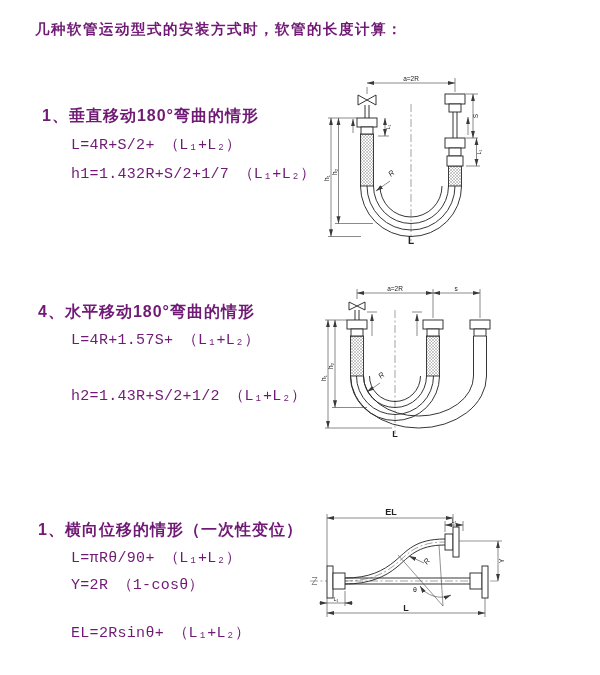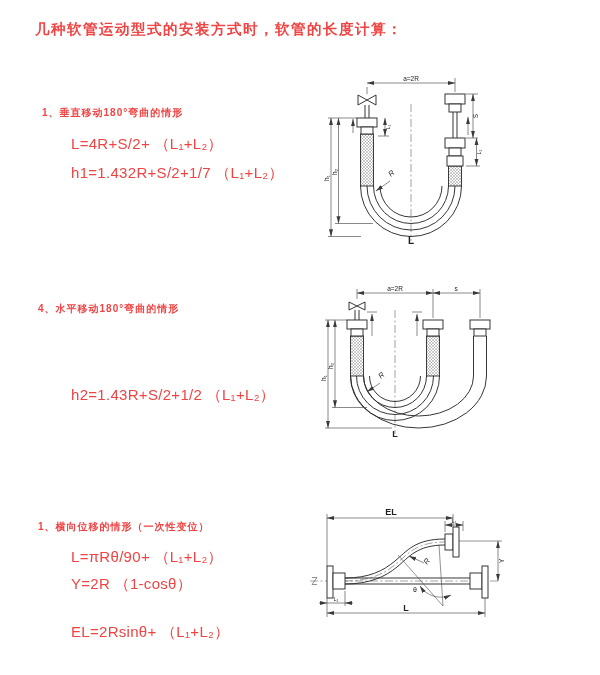--- a/index.html
+++ b/index.html
@@ -1,20 +1,20 @@
 <!DOCTYPE html>
 <html><head>
 <meta charset="utf-8">
 <style>
   html,body{margin:0;padding:0;background:#fff;}
   .page{position:relative;width:600px;height:675px;background:#ffffff;overflow:hidden;
-        font-family:"Liberation Sans","DejaVu Sans",sans-serif;color:#ef4444;}
+        font-family:"Liberation Sans","DejaVu Sans",sans-serif;color:#701a75;}
   .doc-title{position:absolute;left:35px;top:20px;font-size:14.5px;font-weight:bold;letter-spacing:1.5px;}
-  .sec-heading{position:absolute;font-size:10px;font-weight:bold;letter-spacing:1px;}
-  .formula{position:absolute;font-size:15px;letter-spacing:0.3px;white-space:nowrap;}
+  .sec-heading{position:absolute;font-size:16px;font-weight:bold;letter-spacing:1px;}
+  .formula{position:absolute;font-size:15px;letter-spacing:0.3px;white-space:nowrap;font-family:Liberation Mono, monospace;}
   svg{position:absolute;overflow:visible;}
   svg text{font-family:"Liberation Sans","DejaVu Sans",sans-serif;fill:#222;}
   .t55{font-size:5.5px}.t6{font-size:6.5px}.t7{font-size:7px}
   .tr{font-size:7.5px;font-style:italic}
   .t9{font-size:9px;font-weight:bold}.t10{font-size:10px;font-weight:bold}
   .dl{stroke:#4a4a4a;stroke-width:0.65;fill:none}
   .ol{stroke:#2b2b2b;stroke-width:0.95;fill:none}
   .olr{stroke:#2b2b2b;stroke-width:0.95;fill:#fff}
   .thn{stroke:#4a4a4a;stroke-width:0.6;fill:none}
   .cl{stroke:#555;stroke-width:0.55;fill:none;stroke-dasharray:8 2.5 2 2.5}
@@ -36,20 +36,21 @@
     </defs>
   </svg>
 
   <div class="doc-title">几种软管运动型式的安装方式时，软管的长度计算：</div>
 
   <div class="sec-heading" style="left:42px;top:106px">1、垂直移动180°弯曲的情形</div>
   <div class="formula" style="left:71px;top:135px">L=4R+S/2+ （L₁+L₂）</div>
   <div class="formula" style="left:71px;top:164px">h1=1.432R+S/2+1/7 （L₁+L₂）</div>
 
   <div class="sec-heading" style="left:38px;top:302px">4、水平移动180°弯曲的情形</div>
+  <div class="formula" style="left:71px;top:330px">L=4R+1.57S+ （L₁+L₂）</div>
   <div class="formula" style="left:71px;top:386px">h2=1.43R+S/2+1/2 （L₁+L₂）</div>
 
   <div class="sec-heading" style="left:38px;top:520px">1、横向位移的情形（一次性变位）</div>
   <div class="formula" style="left:71px;top:548px">L=πRθ/90+ （L₁+L₂）</div>
   <div class="formula" style="left:71px;top:575px">Y=2R （1-cosθ）</div>
   <div class="formula" style="left:71px;top:623px">EL=2Rsinθ+ （L₁+L₂）</div>
 
   <svg style="left:325px;top:74px" width="160" height="172" viewBox="0 0 160 172">
     <g>
       <line x1="86" y1="30" x2="86" y2="167" class="cl"></line>

